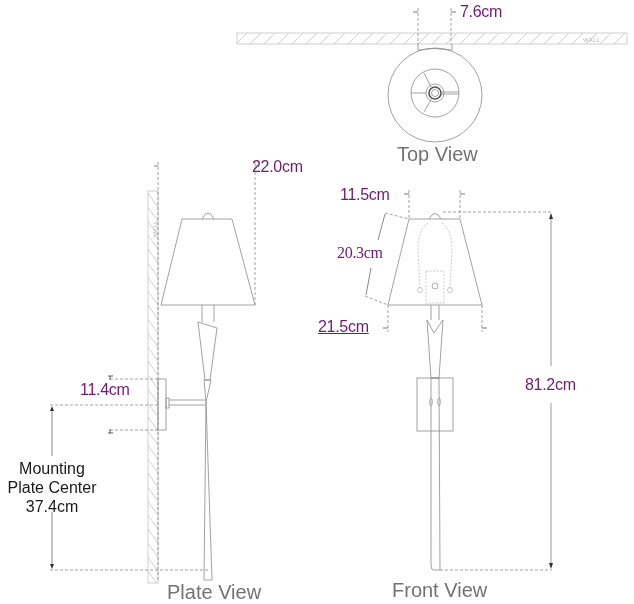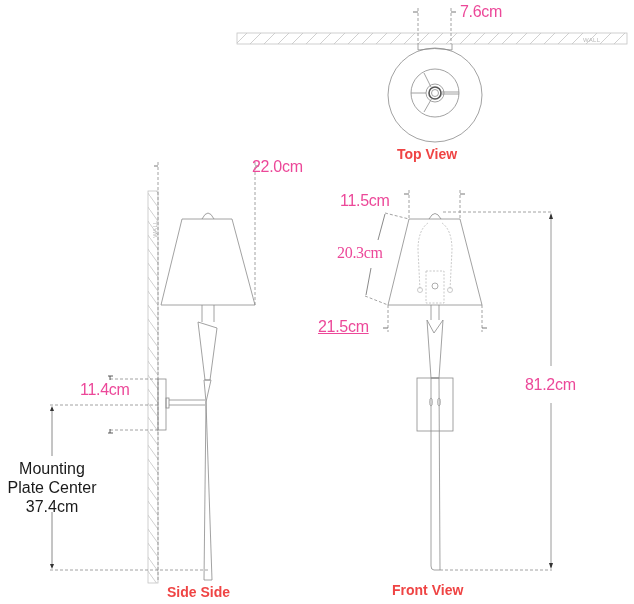--- a/index.html
+++ b/index.html
@@ -1,20 +1,20 @@
 <!DOCTYPE html>
 <html><head>
 <meta charset="utf-8">
 <style>
   html, body { margin: 0; padding: 0; background: #ffffff; }
   body { width: 634px; height: 604px; position: relative; overflow: hidden;
          font-family: "Liberation Sans", "DejaVu Sans", sans-serif; }
   svg { position: absolute; left: 0; top: 0; }
-  .lbl { position: absolute; color: #ec4899; font-size: 16px; line-height: 18px; white-space: nowrap; letter-spacing: -0.3px; }
-  .view { position: absolute; color: #ef4444; font-size: 14px; line-height: 19px; white-space: nowrap; font-weight: bold; }
+  .lbl { position: absolute; color: #701a75; font-size: 16px; line-height: 18px; white-space: nowrap; letter-spacing: -0.3px; }
+  .view { position: absolute; color: #737373; font-size: 20px; line-height: 19px; white-space: nowrap; }
   .wall-text { position: absolute; color: #b8b8b8; font-size: 6px; letter-spacing: 0.3px; }
   .mp { position: absolute; color: #1a1a1a; font-size: 16px; line-height: 19px; text-align: center; width: 120px; }
 </style>
 </head>
 <body>
 
 <svg width="634" height="604" viewBox="0 0 634 604">
   <defs>
     <pattern id="hatchH" patternUnits="userSpaceOnUse" width="14" height="14" patternTransform="rotate(0)">
       <line x1="0" y1="14" x2="14" y2="0" stroke="#c4c4c4" stroke-width="0.8"></line>
@@ -137,19 +137,19 @@
 <span class="lbl" style="left:460px; top:3px;">7.6cm</span>
 <span class="view" style="left:397px; top:145px;">Top View</span>
 
 <span class="lbl" style="left:252px; top:158px;">22.0cm</span>
 <span class="lbl" style="left:80px; top:355px;margin-top:26px;">11.4cm</span>
 <div class="mp" style="left:-8px; top:459px;">
   <div>Mounting</div>
   <div>Plate Center</div>
   <div>37.4cm</div>
 </div>
-<span class="view" style="left:167px; top:583px;">Side Side</span>
+<span class="view" style="left:167px; top:583px;">Plate View</span>
 
-<span class="lbl" style="left:340px; top:192px;">11.5cm</span>
+<span class="lbl" style="left:340px; top:186px;">11.5cm</span>
 <span class="lbl" style="left:337px; top:244px;font-family:Liberation Serif, serif;">20.3cm</span>
 <span class="lbl" style="left:318px; top:318px;text-decoration:underline;">21.5cm</span>
 <span class="lbl" style="left:525px; top:376px;text-align:center;">81.2cm</span>
 <span class="view" style="left:392px; top:581px;">Front View</span>
 
 </body></html>

